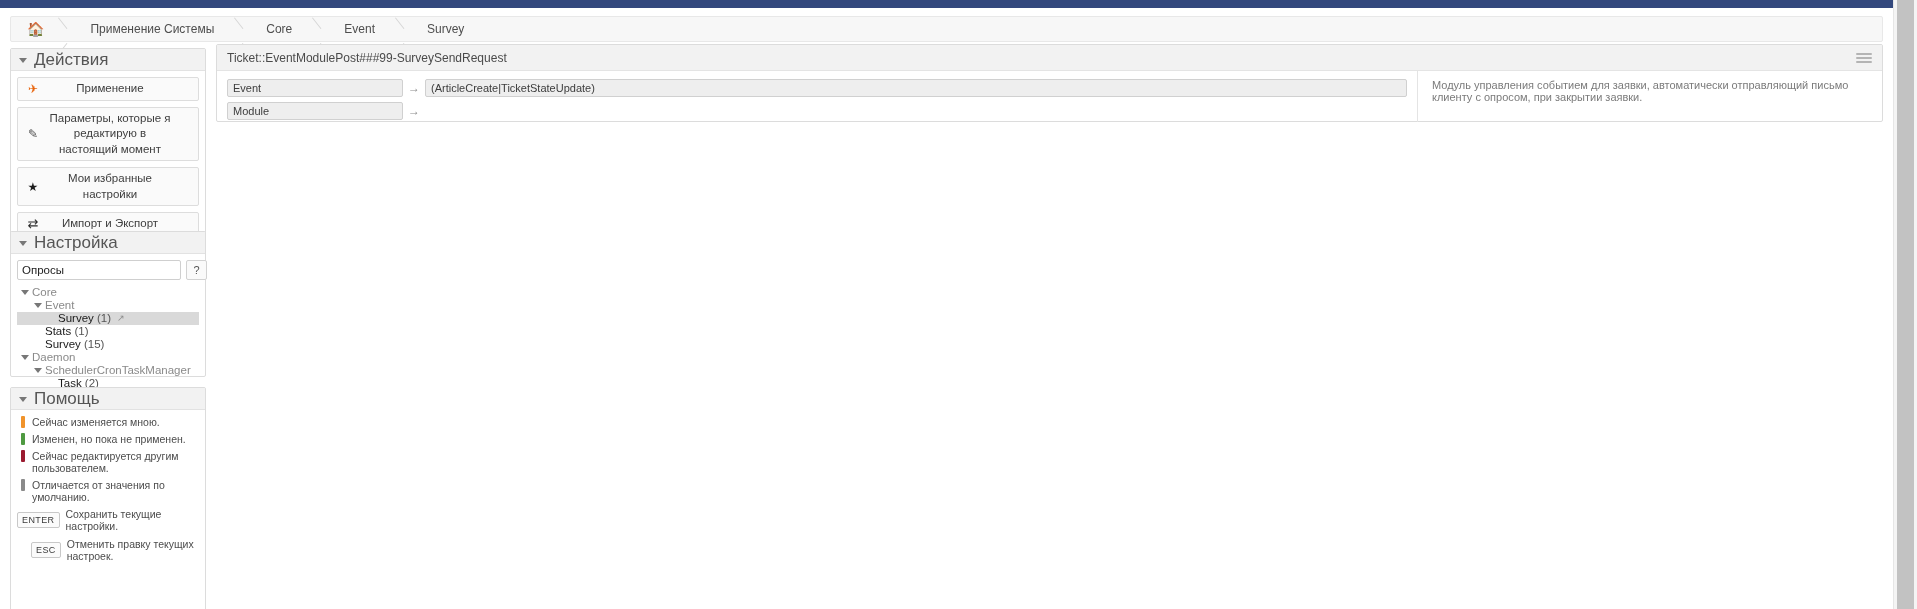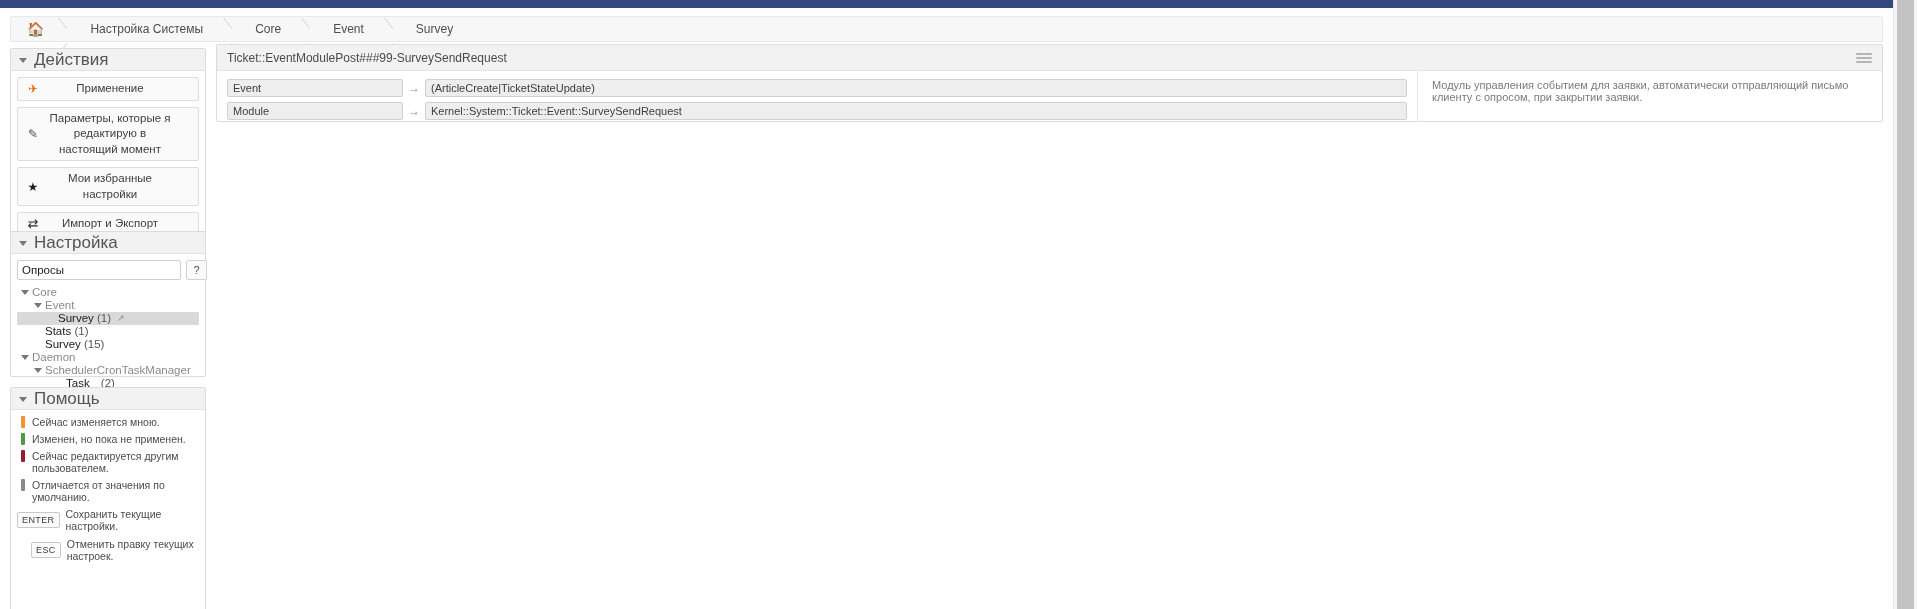--- a/index.html
+++ b/index.html
@@ -246,21 +246,21 @@
 <body>
 
 <div id="topbar"></div>
 
 <div id="breadcrumb">
   <div class="crumb home">
     <span class="home-icon">🏠</span>
   </div>
   <div class="crumb-sep"></div>
   <div class="crumb">
-    <span>Настройка Системы</span>
+    <span>Применение Системы</span>
   </div>
   <div class="crumb-sep"></div>
   <div class="crumb">
     <span>Core</span>
   </div>
   <div class="crumb-sep"></div>
   <div class="crumb">
     <span>Event</span>
   </div>
   <div class="crumb-sep"></div>
@@ -330,21 +330,21 @@
           <span class="tl-count">&nbsp;(15)</span>
         </div>
         <div class="tree-node" style="padding-left: 4px; text-align: center;">
           <span class="tw"><i class="down"></i></span>
           <span class="tl-muted">Daemon</span>
         </div>
         <div class="tree-node" style="padding-left: 17px;">
           <span class="tw"><i class="down"></i></span>
           <span class="tl-muted">SchedulerCronTaskManager</span>
         </div>
-        <div class="tree-node" style="padding-left: 30px; gap: 8px;">
+        <div class="tree-node" style="padding-left: 30px;">
           <span class="tw none"></span>
           <span class="tl-dark">Task</span>
           <span class="tl-count">&nbsp;(2)</span>
         </div>
         <div class="tree-node" style="padding-left: 4px;">
           <span class="tw"><i class="right"></i></span>
           <span class="tl-muted">Frontend</span>
         </div>
       </div>
   </div>
@@ -395,21 +395,20 @@
   <div id="main-body">
     <div id="setting-area">
         <div class="field-row">
           <input type="text" class="field-key" readonly="" value="Event" style="">
           <span class="arrow">→</span>
           <input type="text" class="field-val" readonly="" value="(ArticleCreate|TicketStateUpdate)" style="">
         </div>
         <div class="field-row">
           <input type="text" class="field-key" readonly="" value="Module" style="">
           <span class="arrow">→</span>
-          <input type="text" class="field-val" readonly="" value="Kernel::System::Ticket::Event::SurveySendRequest" style="">
         </div>
       </div>
     <div id="desc-area">Модуль управления событием для заявки, автоматически отправляющий письмо клиенту с опросом, при закрытии заявки.</div>
   </div>
 </div>
 
 <div id="scroll-track">
   <div id="scroll-thumb"></div>
 </div>
 

